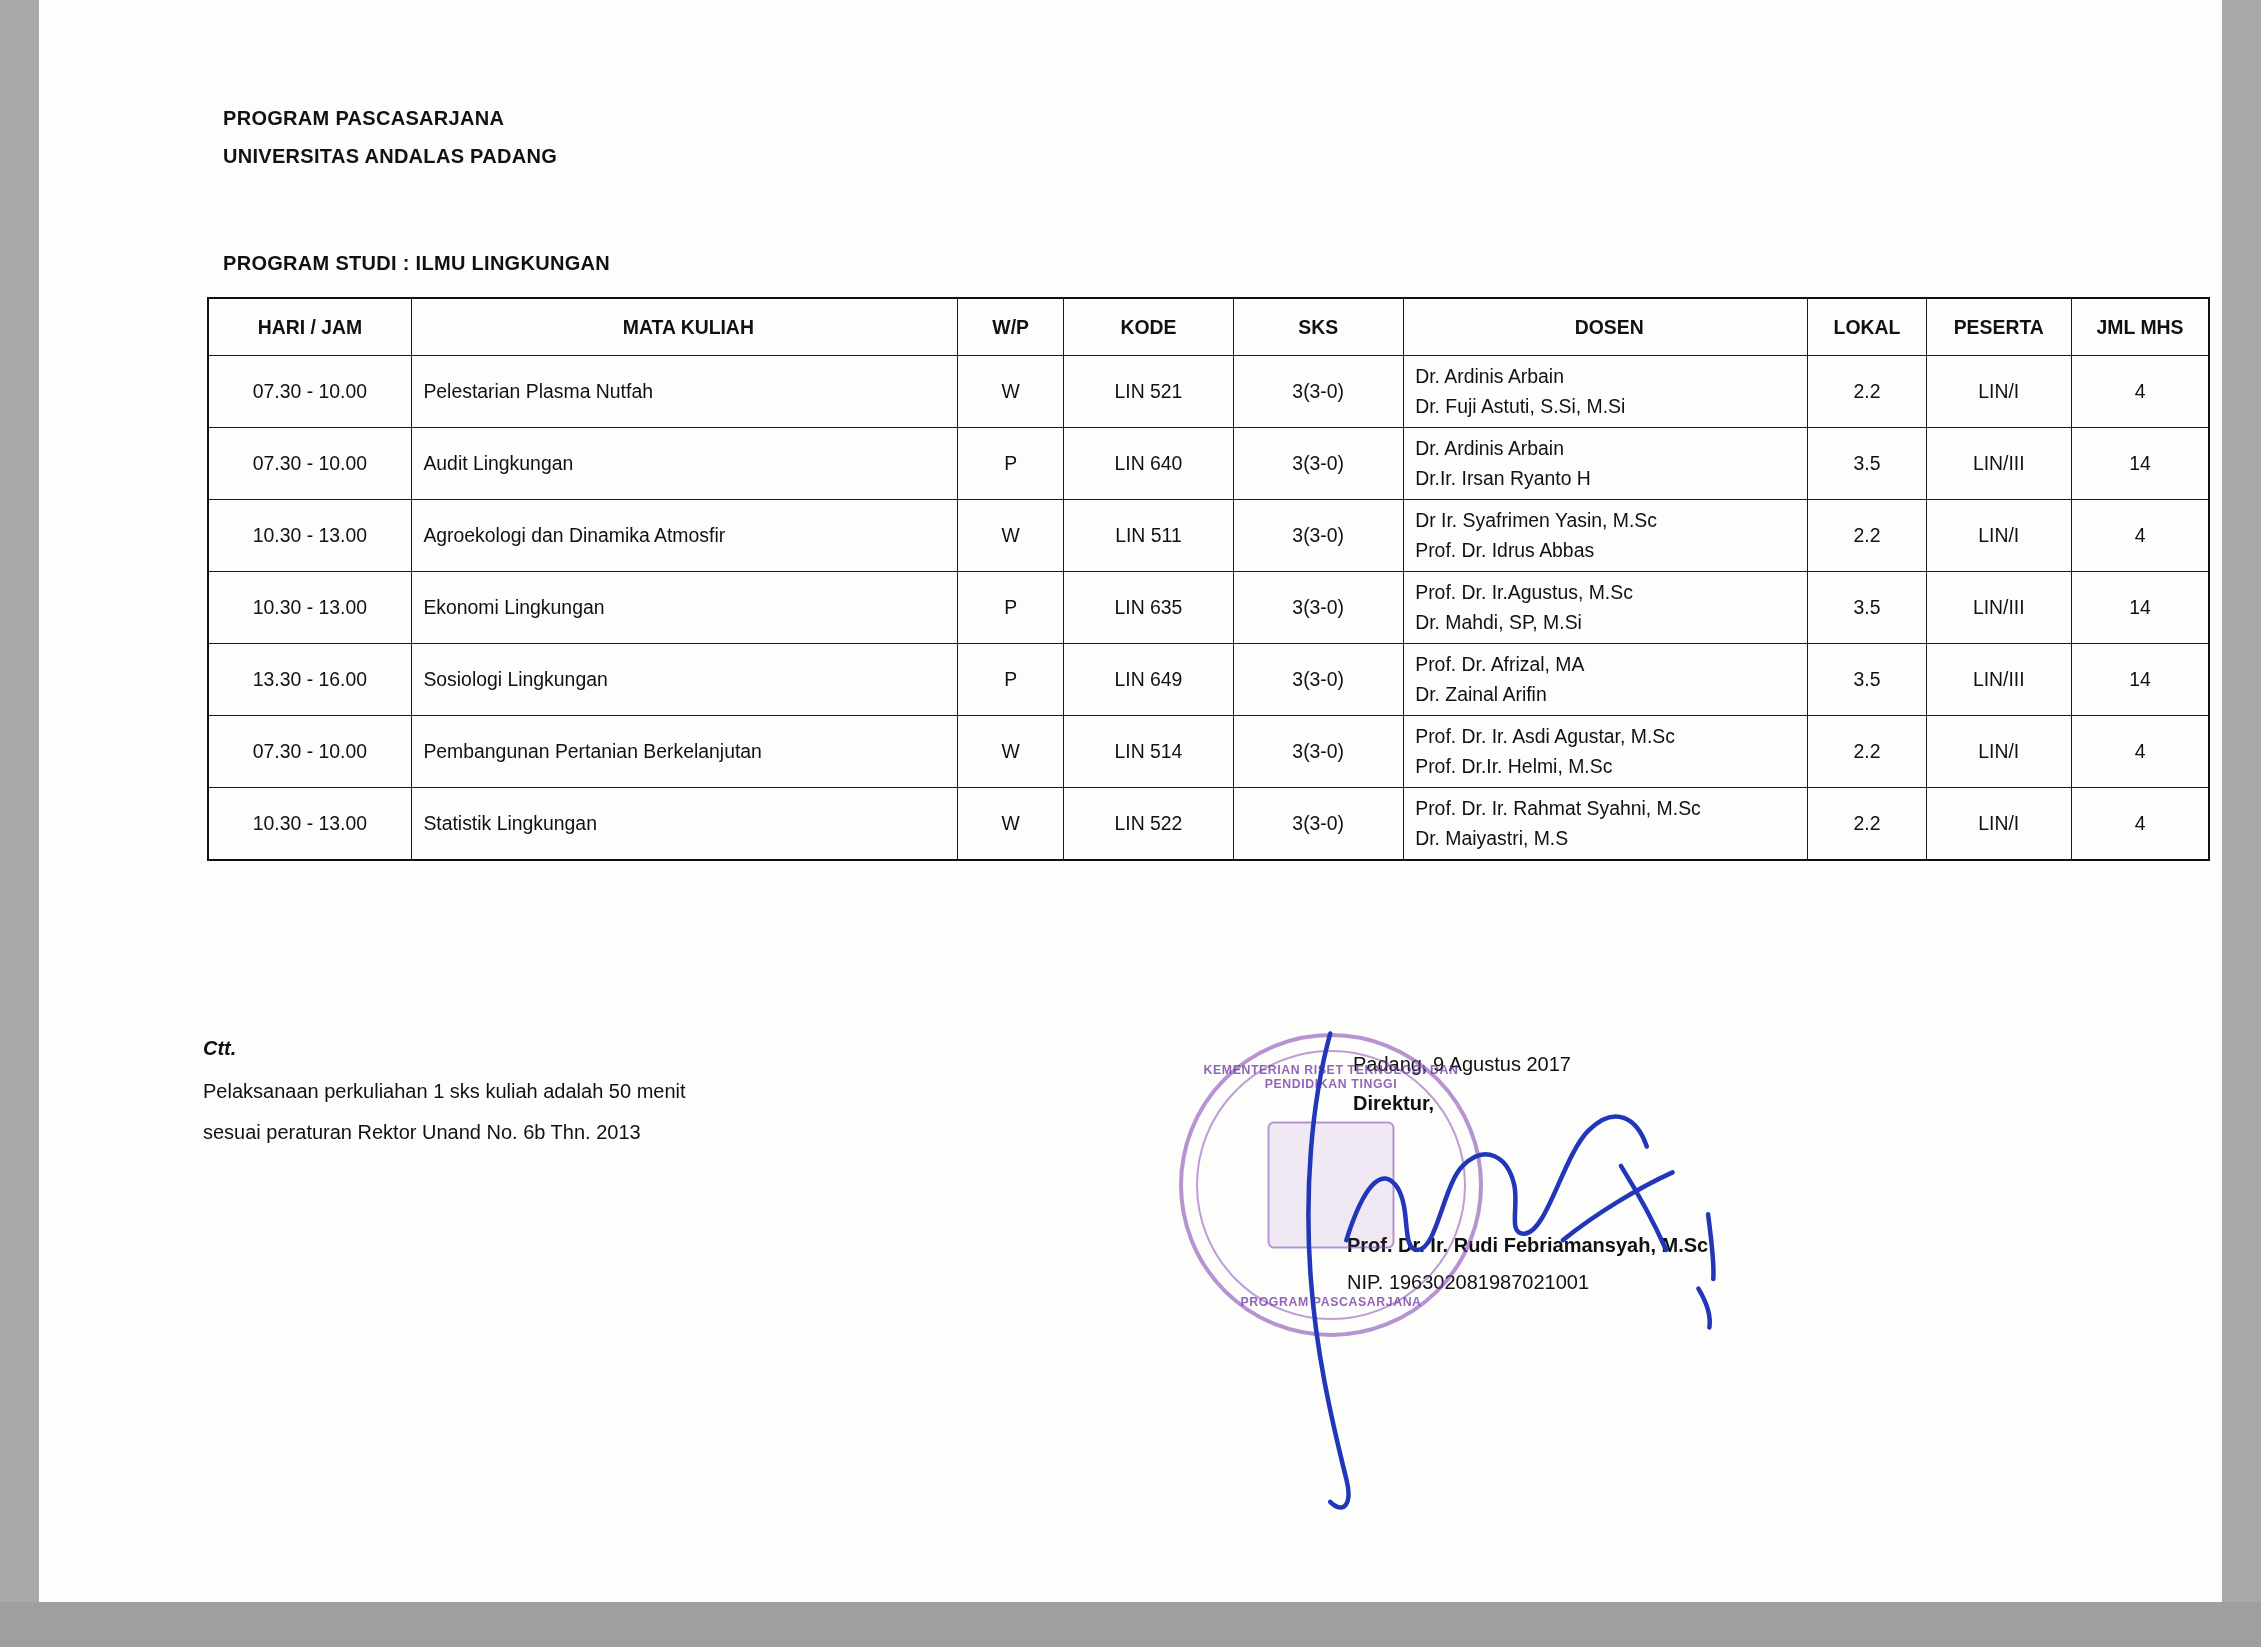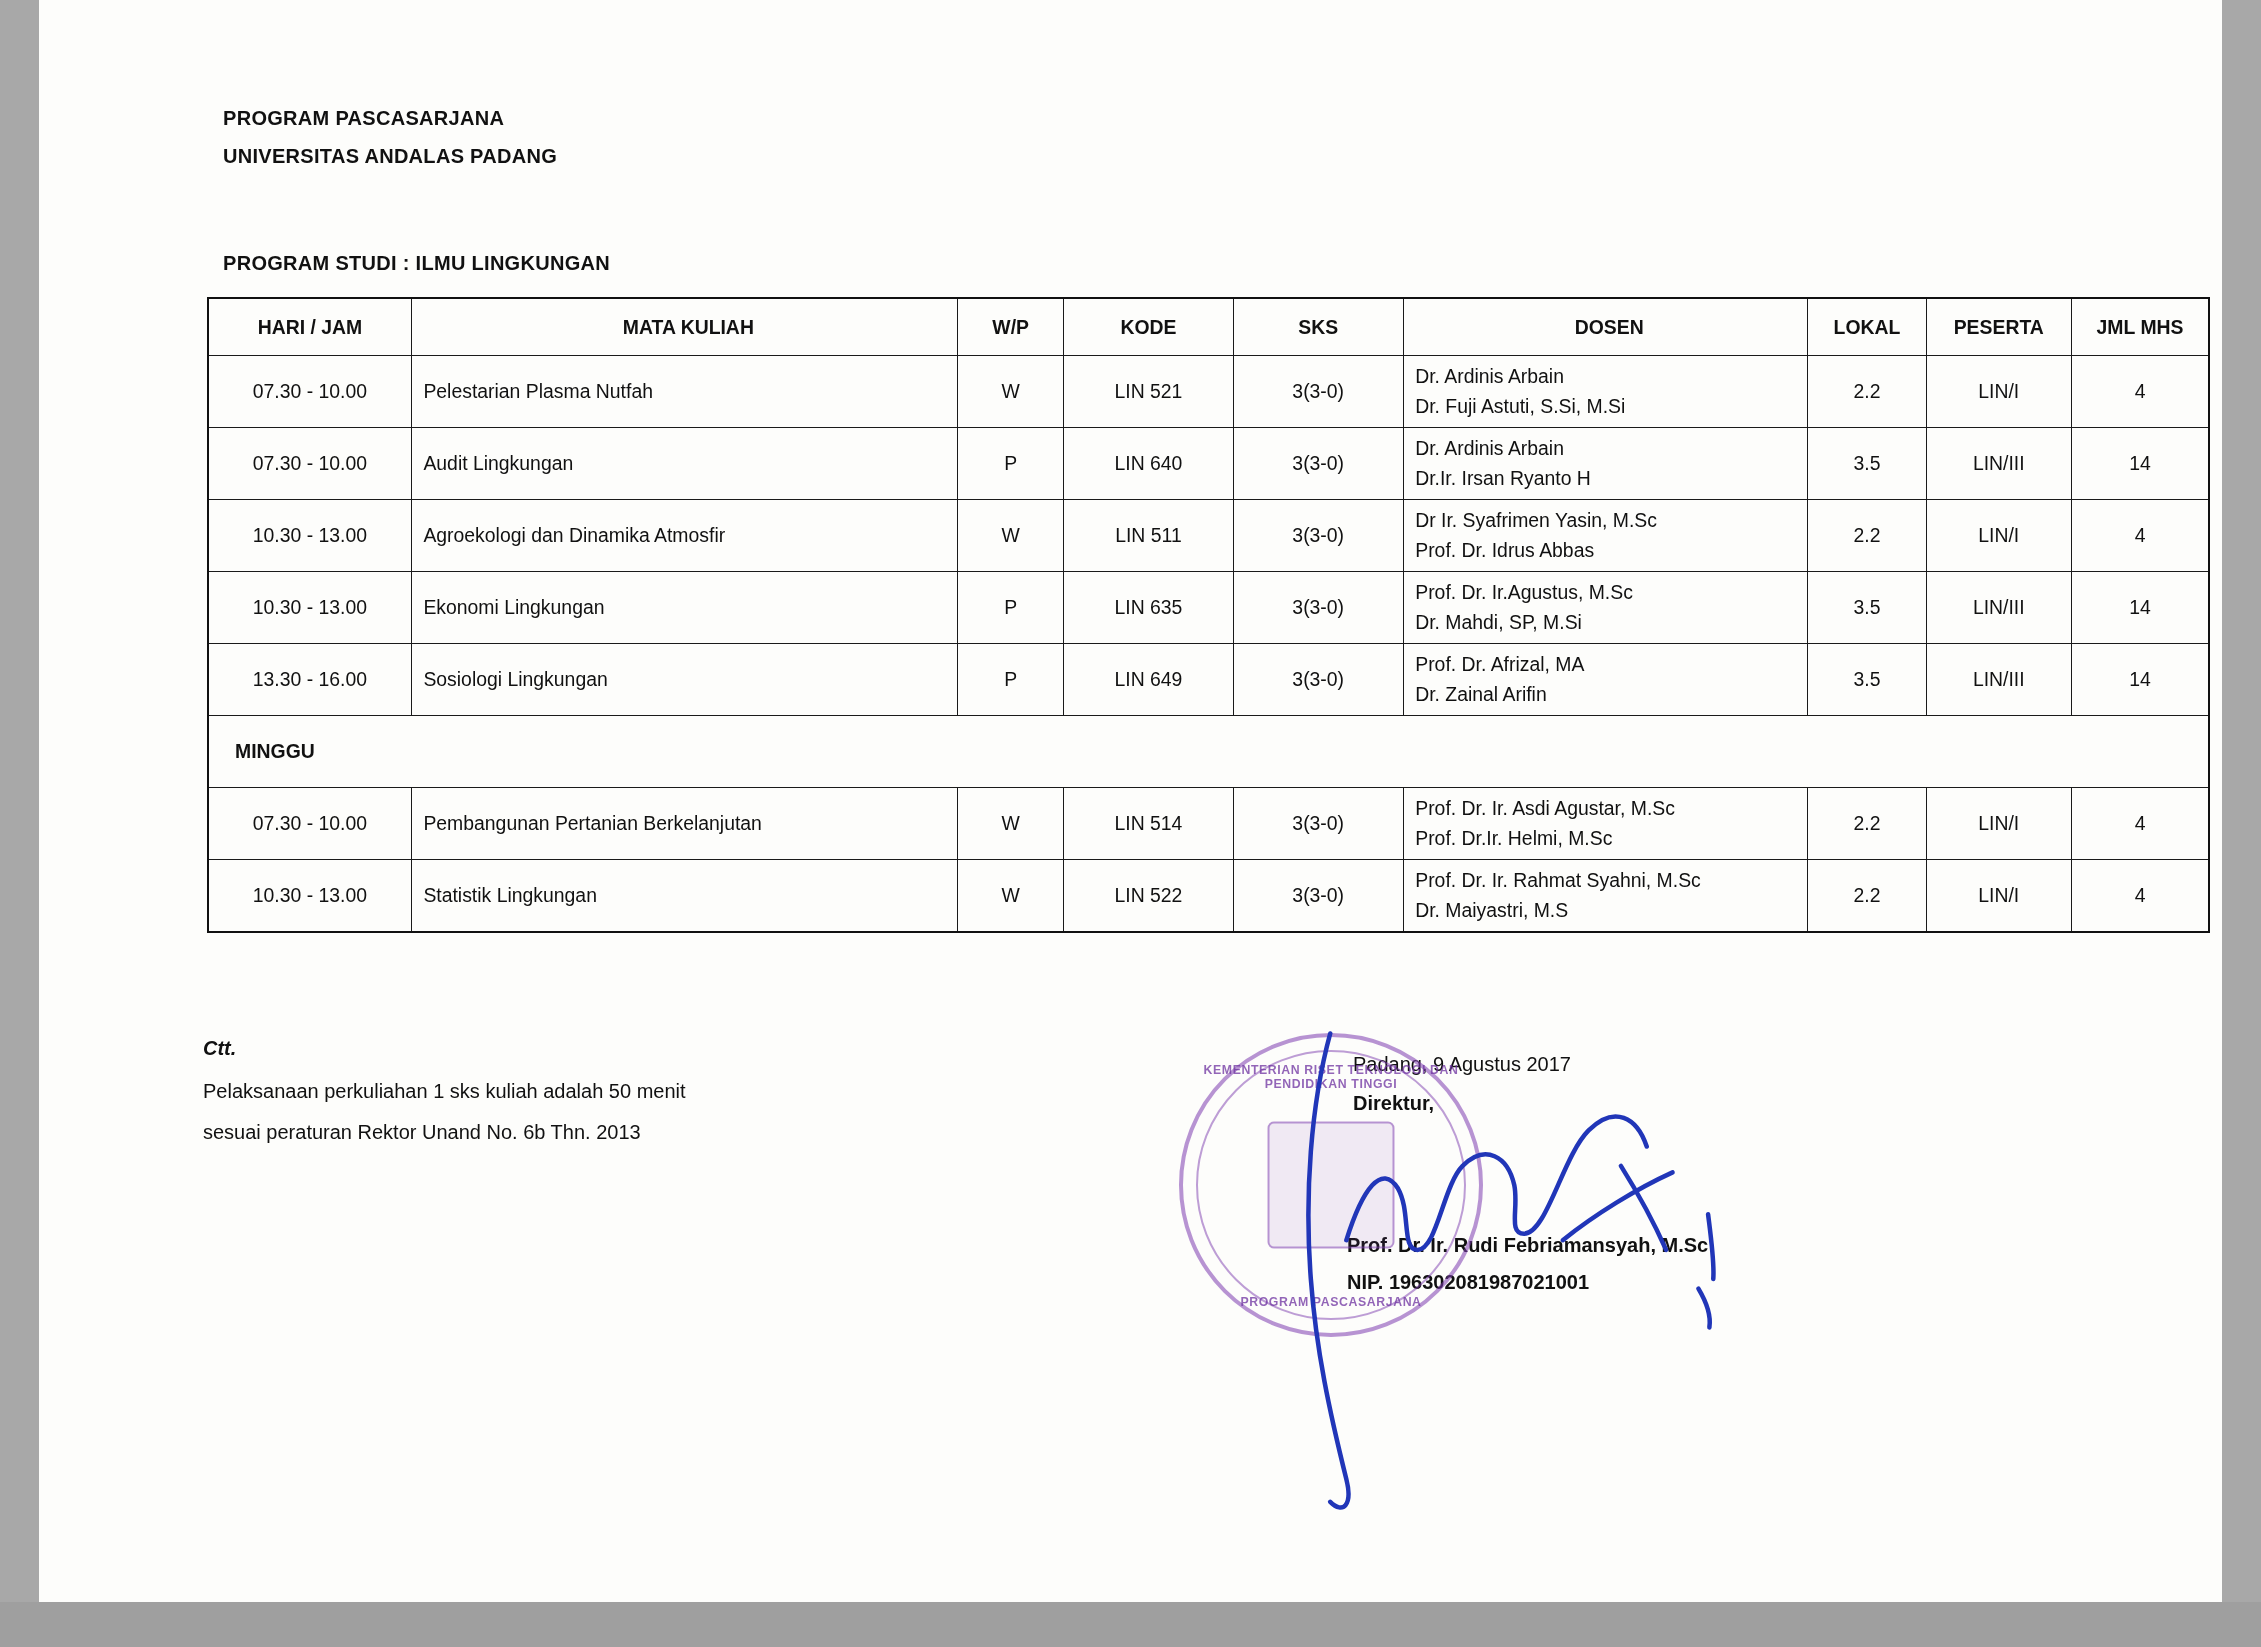--- a/index.html
+++ b/index.html
@@ -144,21 +144,21 @@
   #note-l1 { top: 1080px; }
   #note-l2 { top: 1121px; }
 
   .sign {
     position: absolute;
     font-size: 20px;
   }
   #sign-place { left: 1353px; top: 1053px; }
   #sign-role  { left: 1353px; top: 1092px; font-weight: bold; }
   #sign-name  { left: 1347px; top: 1234px; font-weight: bold; }
-  #sign-nip   { left: 1347px; top: 1271px; font-weight: bold; }
+  #sign-nip   { left: 1347px; top: 1271px; font-weight: normal; }
 
   
   .stamp {
     position: absolute;
     left: 1179px;
     top: 1033px;
     width: 304px;
     height: 304px;
     pointer-events: none;
   }
@@ -304,23 +304,20 @@
             <td class="c-kode">LIN 649</td>
             <td class="c-sks">3(3-0)</td>
             <td class="c-dosen dosen-cell">
               <span class="dosen-line">Prof. Dr. Afrizal, MA</span>
               <span class="dosen-line">Dr. Zainal Arifin</span>
             </td>
             <td class="c-lokal">3.5</td>
             <td class="c-peserta">LIN/III</td>
             <td class="c-jml">14</td>
           </tr>
-          <tr class="day-row">
-            <td colspan="9">MINGGU</td>
-          </tr>
           <tr>
             <td class="c-time">07.30 - 10.00</td>
             <td class="c-course">Pembangunan Pertanian Berkelanjutan</td>
             <td class="c-wp">W</td>
             <td class="c-kode">LIN 514</td>
             <td class="c-sks">3(3-0)</td>
             <td class="c-dosen dosen-cell">
               <span class="dosen-line">Prof. Dr. Ir.  Asdi Agustar, M.Sc</span>
               <span class="dosen-line">Prof. Dr.Ir. Helmi, M.Sc</span>
             </td>

